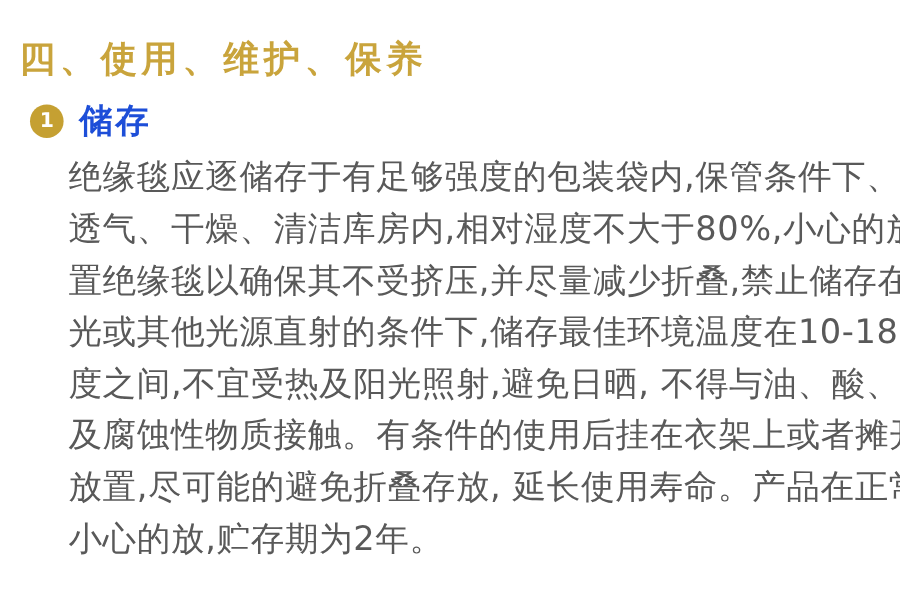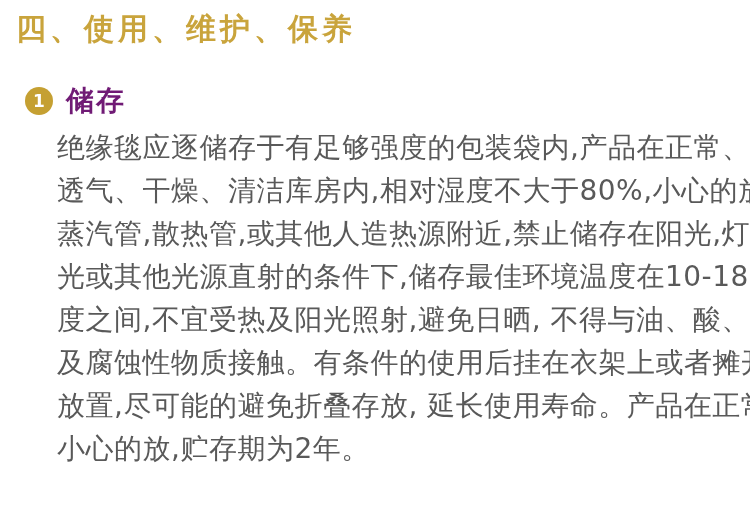--- a/index.html
+++ b/index.html
@@ -12,21 +12,21 @@
   }
   .page {
     position: relative;
     width: 750px;
     height: 513px;
     background: #ffffff;
   }
   .section-heading {
     position: absolute;
     left: 16px;
-    top: 12px;
+    top: 33px;
     font-size: 30px;
     line-height: 34px;
     font-weight: 700;
     color: #C9A43C;
     letter-spacing: 4px;
     white-space: nowrap;
   }
   .item-header {
     position: absolute;
     left: 25px;
@@ -45,21 +45,21 @@
     font-weight: 700;
     display: flex;
     align-items: center;
     justify-content: center;
     flex: 0 0 auto;
   }
   .item-title {
     font-size: 28px;
     line-height: 30px;
     font-weight: 700;
-    color: #701a75;
+    color: #1d4ed8;
     letter-spacing: 2px;
     white-space: nowrap;
   }
   .paragraph {
     position: absolute;
     left: 57px;
     top: 126px;
     width: 690px;
   }
   .paragraph-line {
@@ -76,23 +76,23 @@
 <div class="page">
 
   <h1 class="section-heading">四、使用、维护、保养</h1>
 
   <div class="item-header">
     <span class="item-badge">1</span>
     <h2 class="item-title">储存</h2>
   </div>
 
   <div class="paragraph">
-    <div class="paragraph-line">绝缘毯应逐储存于有足够强度的包装袋内,产品在正常、</div>
+    <div class="paragraph-line">绝缘毯应逐储存于有足够强度的包装袋内,保管条件下、</div>
     <div class="paragraph-line">透气、干燥、清洁库房内,相对湿度不大于80%,小心的放</div>
-    <div class="paragraph-line">蒸汽管,散热管,或其他人造热源附近,禁止储存在阳光,灯</div>
+    <div class="paragraph-line">置绝缘毯以确保其不受挤压,并尽量减少折叠,禁止储存在</div>
     <div class="paragraph-line">光或其他光源直射的条件下,储存最佳环境温度在10-18</div>
     <div class="paragraph-line">度之间,不宜受热及阳光照射,避免日晒, 不得与油、酸、碱</div>
     <div class="paragraph-line">及腐蚀性物质接触。有条件的使用后挂在衣架上或者摊开</div>
     <div class="paragraph-line">放置,尽可能的避免折叠存放, 延长使用寿命。产品在正常</div>
     <div class="paragraph-line">小心的放,贮存期为2年。</div>
   </div>
 
 </div>
 
 </body></html>

